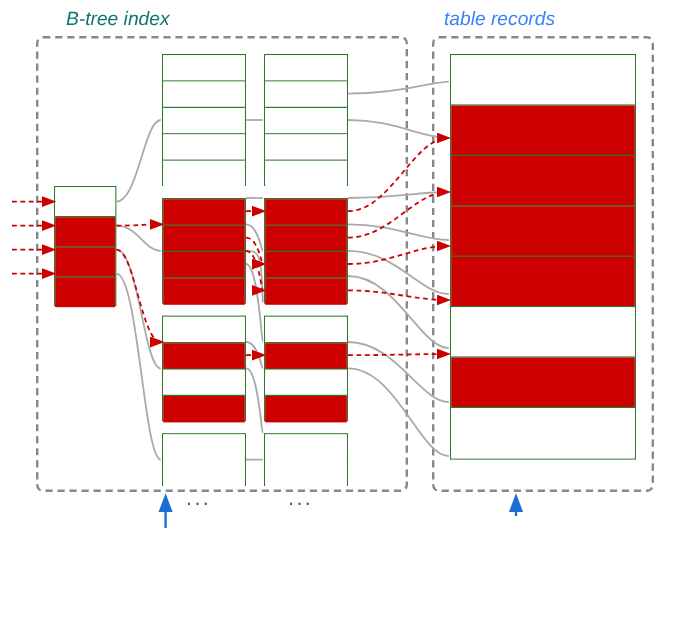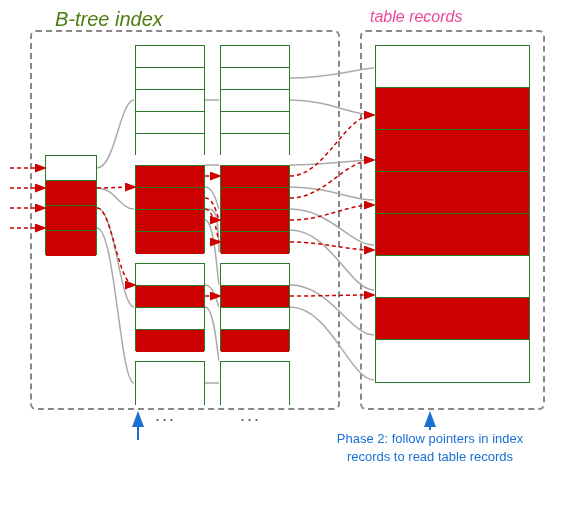--- a/index.html
+++ b/index.html
@@ -14,30 +14,30 @@
     .diagram-container {
       position: relative;
       width: 576px;
       height: 527px;
     }
     
     .title-btree {
       position: absolute;
       top: 8px;
       left: 55px;
-      font-size: 20px;
-      color: #4d7c0f;
+      font-size: 16px;
+      color: #0f766e;
       font-style: italic;
     }
     .title-table {
       position: absolute;
       top: 8px;
       left: 370px;
       font-size: 16px;
-      color: #ec4899;
+      color: #3b82f6;
       font-style: italic;
     }
     
     .dashed-box {
       position: absolute;
       border: 2px dashed #888;
       border-radius: 6px;
     }
     .box-btree {
       top: 30px;
@@ -276,19 +276,14 @@
     <path d="M290,198 C325,198 345,160 373,160" stroke="#cc0000" stroke-width="1.5" stroke-dasharray="4,3" fill="none" marker-end="url(#arrowRed)"></path>
     <path d="M290,220 C325,220 345,205 373,205" stroke="#cc0000" stroke-width="1.5" stroke-dasharray="4,3" fill="none" marker-end="url(#arrowRed)"></path>
     <path d="M290,242 C325,242 345,250 373,250" stroke="#cc0000" stroke-width="1.5" stroke-dasharray="4,3" fill="none" marker-end="url(#arrowRed)"></path>
     <path d="M290,296 C325,296 345,295 373,295" stroke="#cc0000" stroke-width="1.5" stroke-dasharray="4,3" fill="none" marker-end="url(#arrowRed)"></path>
 
     <line x1="138" y1="440" x2="138" y2="415" stroke="#1a6fd4" stroke-width="2" marker-end="url(#arrowBlue)"></line>
     <line x1="430" y1="430" x2="430" y2="415" stroke="#1a6fd4" stroke-width="2" marker-end="url(#arrowBlue)"></line>
   </svg>
 
 
-  <div class="phase-box phase2">
-    <span>Phase 2: follow pointers
-in index records to read
-table records</span>
-  </div>
 
 </div>
 
 </body></html>

